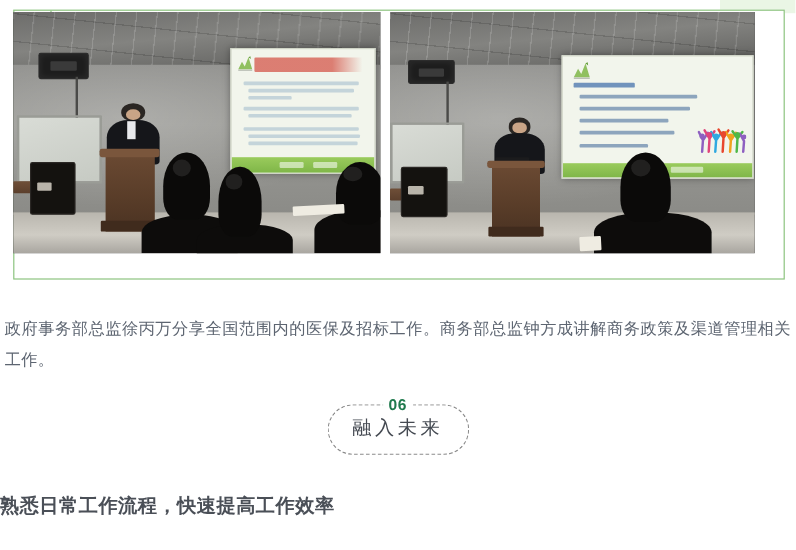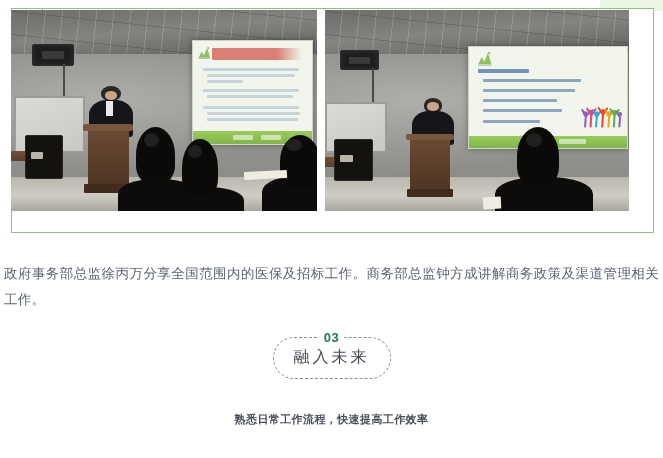--- a/index.html
+++ b/index.html
@@ -190,22 +190,22 @@
     line-height:17px;
   }
   .badge-label{
     position:absolute;left:0;right:0;top:9px;text-align:center;
     font-size:16px;color:#454a52;letter-spacing:3px;
     font-family:Liberation Mono, monospace;
   }
 
   
   .tagline{
-    position:absolute;left:0;top:412px;width:663px;text-align:center;
-    font-size:11px;font-weight:bold;color:#4a4f57;letter-spacing:.4px;
+    position:absolute;left:0;top:412px;width:663px;text-align:left;
+    font-size:16px;font-weight:bold;color:#4a4f57;letter-spacing:.4px;
   }
 </style>
 </head>
 <body>
 
 <div class="tint-block"></div>
 
 <div class="photo-frame">
   <div class="frame-tick"></div>
 </div>
@@ -327,18 +327,18 @@
     <div class="hair-sheen" style="left:66%;top:61%;width:5.5%;height:7%;"></div>
 
     <div class="paper" style="left:52%;top:93%;width:6%;height:6%;"></div>
   </div>
 </div>
 
 <p class="paragraph">政府事务部总监徐丙万分享全国范围内的医保及招标工作。商务部总监钟方成讲解商务政策及渠道管理相关工作。</p>
 
 <div class="badge-wrap">
   <div class="badge">
-    <span class="badge-num">03</span>
+    <span class="badge-num">06</span>
     <span class="badge-label">融入未来</span>
   </div>
 </div>
 
 <div class="tagline">熟悉日常工作流程，快速提高工作效率</div>
 
 </body></html>

